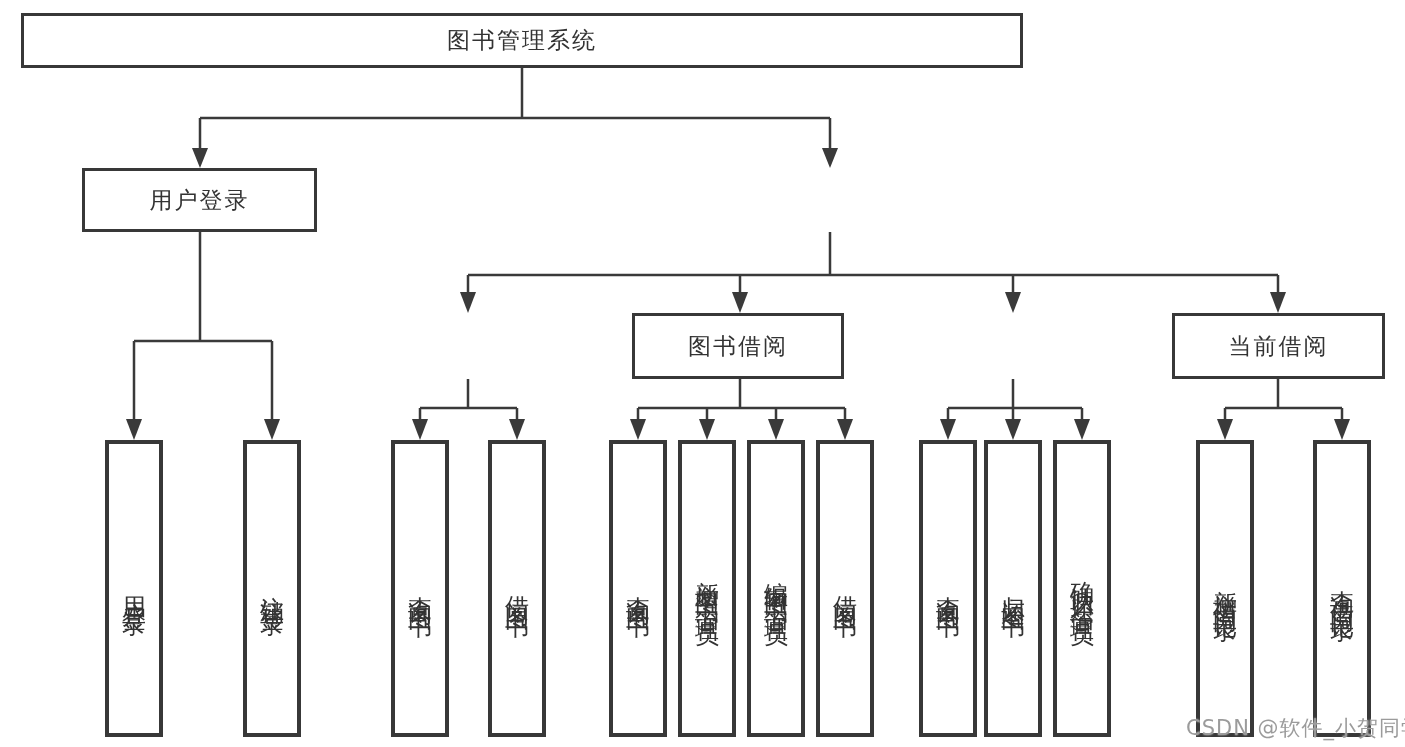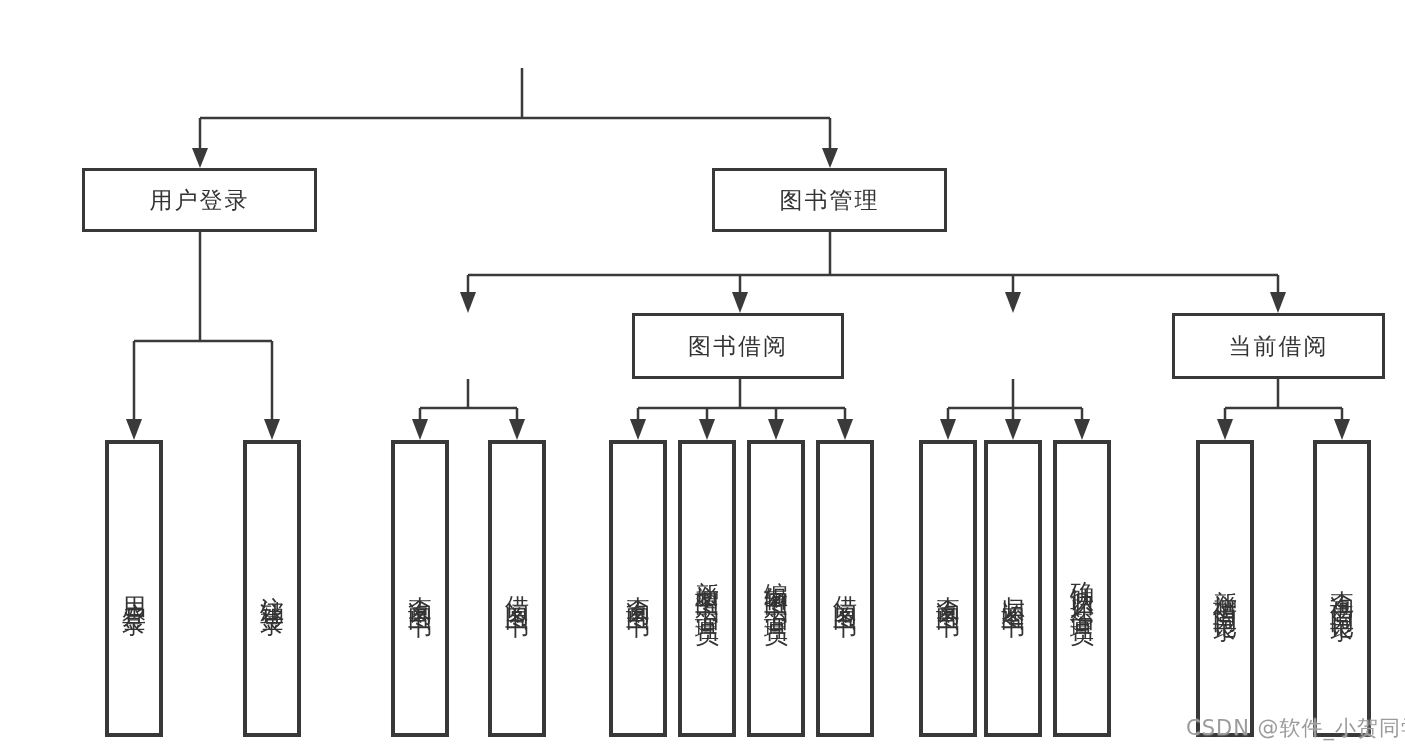--- a/index.html
+++ b/index.html
@@ -96,23 +96,23 @@
       <polygon points="768,419 784,419 776,440"></polygon>
       <polygon points="837,419 853,419 845,440"></polygon>
       <polygon points="940,419 956,419 948,440"></polygon>
       <polygon points="1005,419 1021,419 1013,440"></polygon>
       <polygon points="1074,419 1090,419 1082,440"></polygon>
       <polygon points="1217,419 1233,419 1225,440"></polygon>
       <polygon points="1334,419 1350,419 1342,440"></polygon>
     </g>
   </svg>
 
+  <div class="node" style="left:21px; top:13px; width:1002px; height:55px;">图书管理系统</div>
 
   <div class="node" style="left:82px; top:168px; width:235px; height:64px;">用户登录</div>
-  <div class="node" style="left:712px; top:168px; width:235px; height:64px;">图书管理</div>
 
   <div class="node" style="left:632px; top:313px; width:212px; height:66px;">图书借阅</div>
   <div class="node" style="left:1172px; top:313px; width:213px; height:66px;">当前借阅</div>
 
   <div class="node leaf" style="left:105px; top:440px; width:58px; height:297px;">用户登录</div>
   <div class="node leaf" style="left:243px; top:440px; width:58px; height:297px;">注销登录</div>
 
   <div class="node leaf" style="left:391px; top:440px; width:58px; height:297px;">查询图书</div>
   <div class="node leaf" style="left:488px; top:440px; width:58px; height:297px;">借阅图书</div>
 

